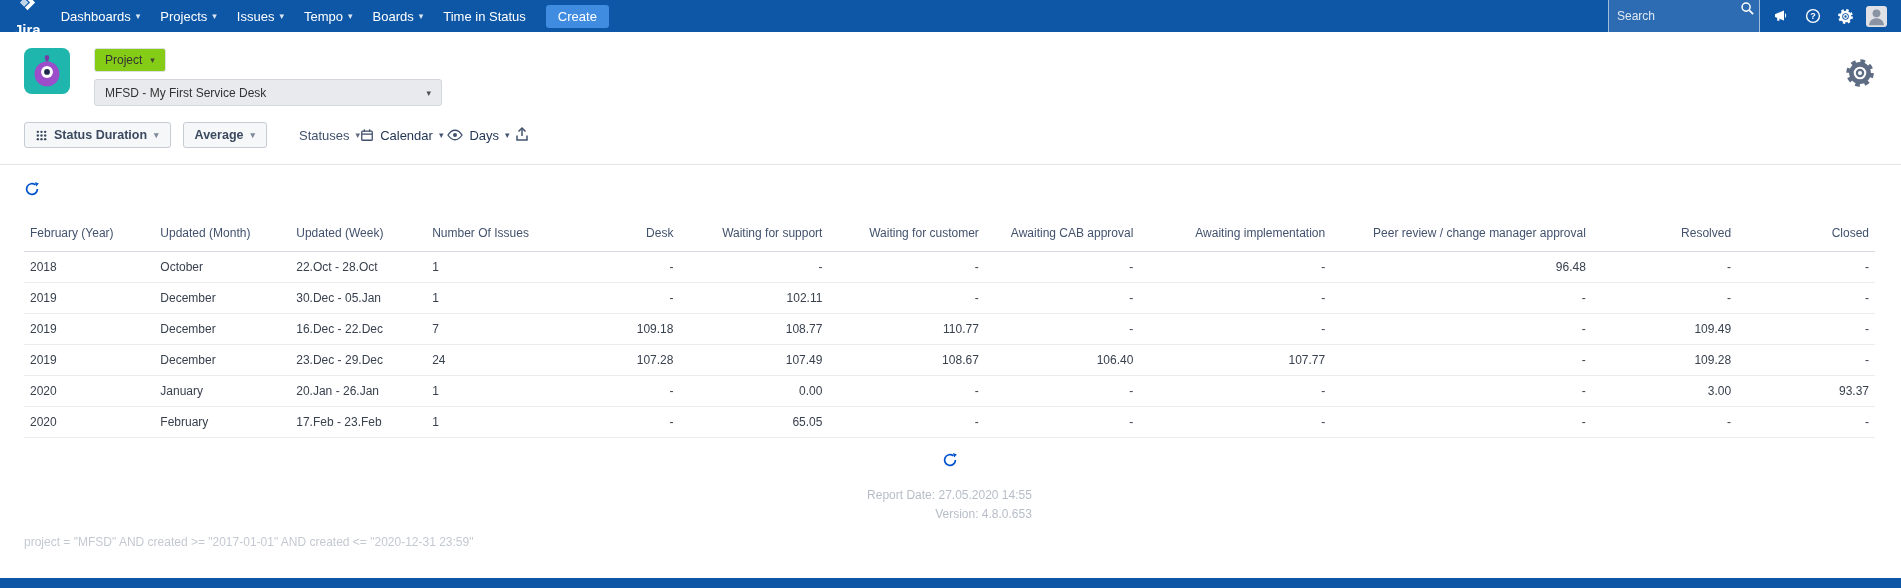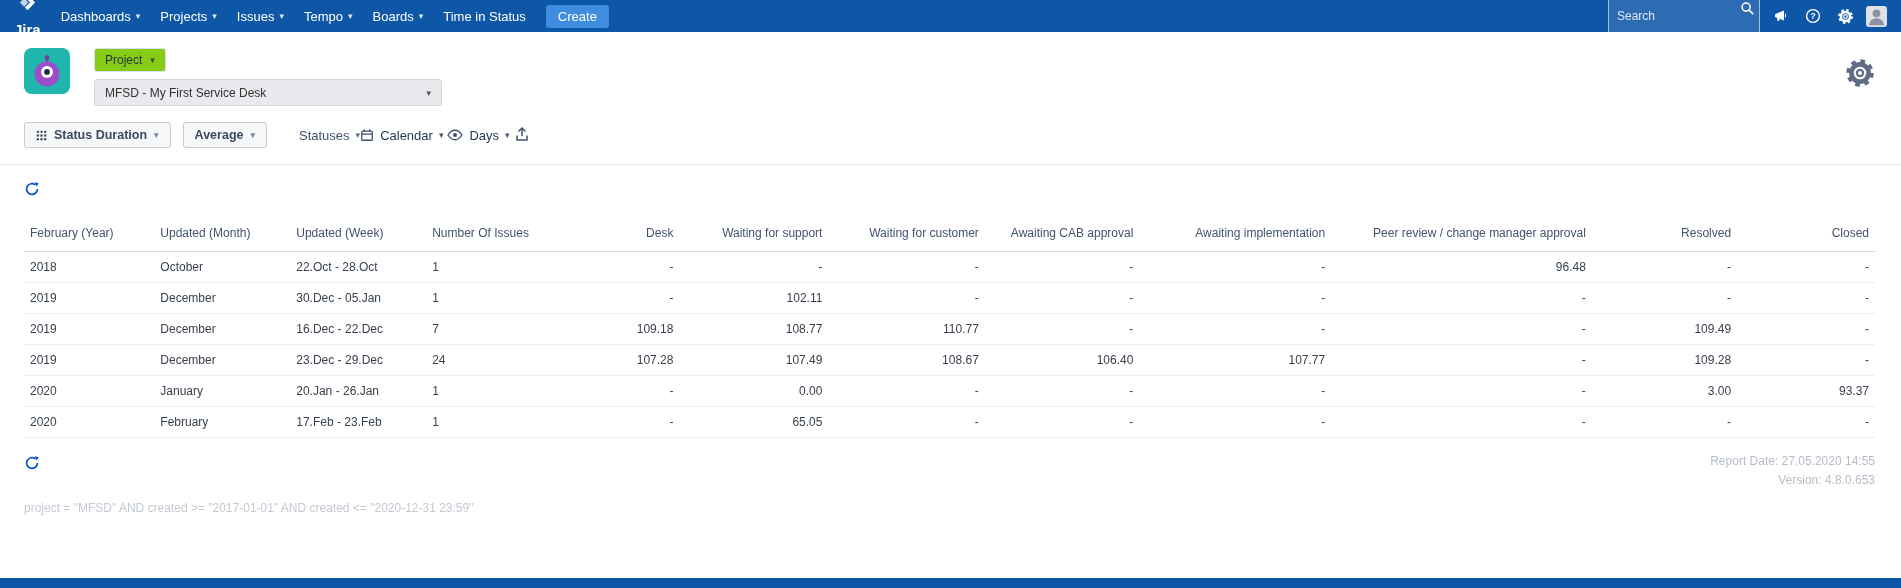--- a/index.html
+++ b/index.html
@@ -175,22 +175,23 @@
     padding: 8px 6px;
     border-bottom: 1px solid #ebedf0;
     white-space: nowrap;
     overflow: hidden;
   }
   .t-left { text-align: left; }
   .t-right { text-align: right; }
   .report-footer {
     display: flex;
     justify-content: space-between;
-    align-items: flex-end;
+    align-items: center;
     margin-top: 14px;
+    flex-direction: column;
   }
   .meta { text-align: right; color: #b7bdc8; font-size: 12px; line-height: 1.55; }
   .jql { color: #c4c9d1; font-size: 12px; margin-top: 12px; }
   
   .footer-bar { height: 10px; background: #0e57a7; flex: 0 0 auto; }
 </style>
 </head>
 <body>
 
 <div class="navbar">

